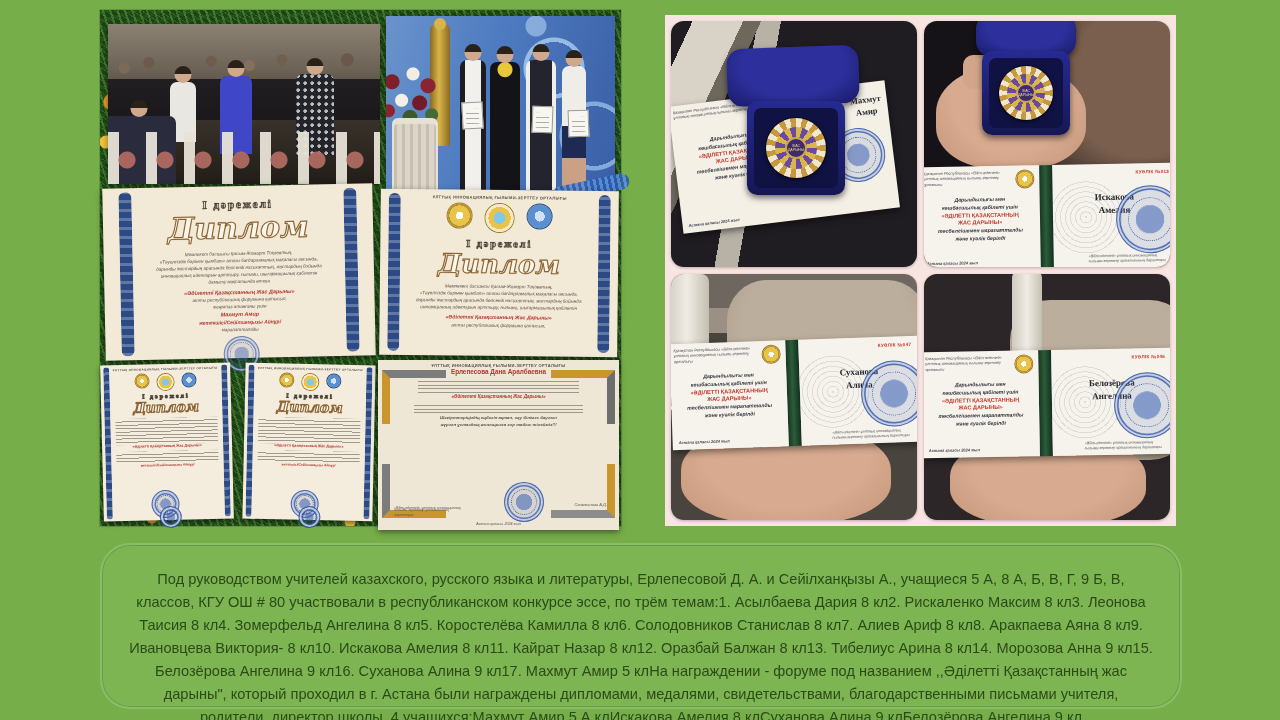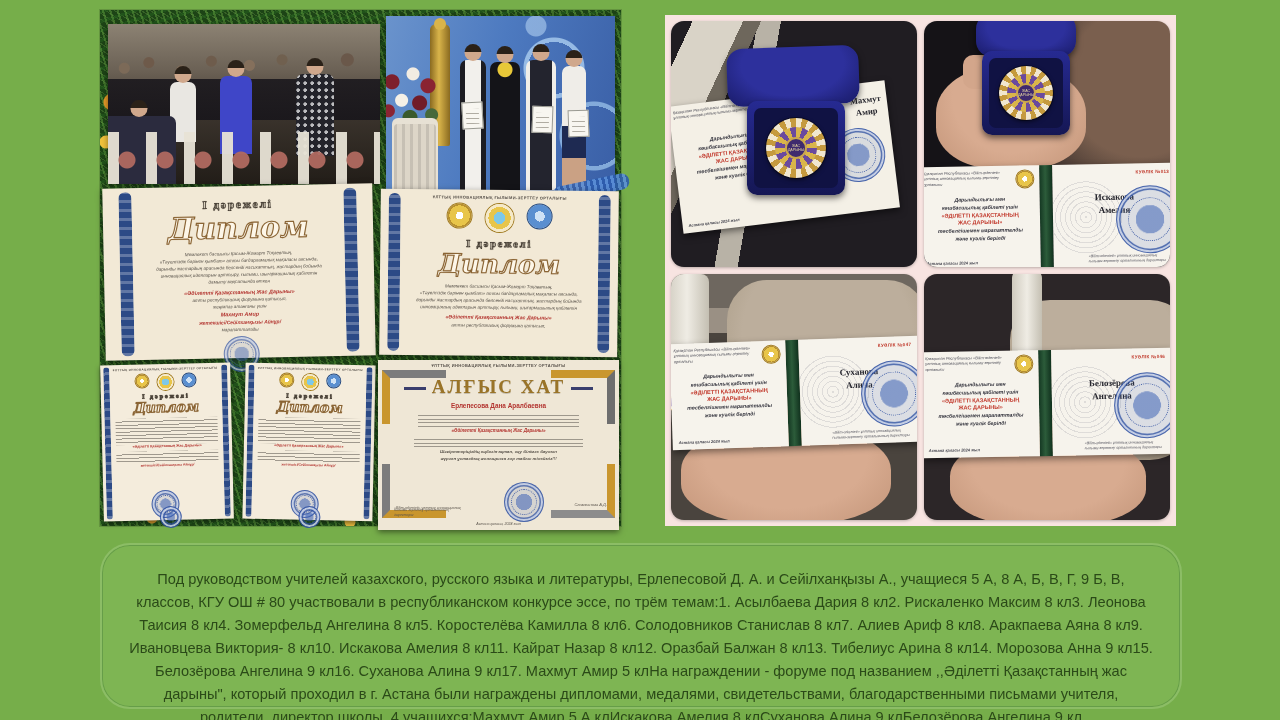--- a/index.html
+++ b/index.html
@@ -301,21 +301,20 @@
         <span class="stamp" style="left:56px;bottom:-8px;width:20px;height:20px;"></span>
       </article>
     </div>
 
     <article class="algys">
       <div class="corner c-tl"></div>
       <div class="corner c-tr"></div>
       <div class="corner c-bl"></div>
       <div class="corner c-br"></div>
       <div class="strip" style="margin-top:3px;">ҰЛТТЫҚ ИННОВАЦИЯЛЫҚ ҒЫЛЫМИ-ЗЕРТТЕУ ОРТАЛЫҒЫ</div>
-      <h2 class="algys-title" style="margin:8px 0 4px;">АЛҒЫС ХАТ</h2>
       <div class="redln" style="font-size:6.4px;text-align:center;">Ерлепесова Дана Аралбаевна</div>
       <div class="bars" style="margin:4px 40px 0;height:14px;"></div>
       <div class="tl1 redln" style="font-size:4.6px;">«Әділетті Қазақстанның Жас Дарыны»</div>
       <div class="bars" style="margin:3px 36px 0;height:12px;"></div>
       <div class="tl1" style="font-size:4.4px;font-weight:bold;">Шәкірттеріңіздің еңбегін ақтап, оқу білімге баулып</div>
       <div class="tl1" style="font-size:4.4px;font-weight:bold;">жүрген ұстаздық жолыңызға зор табыс тілейміз!!!</div>
       <div class="tl1" style="position:absolute;left:16px;bottom:18px;width:70px;text-align:left;font-size:3.6px;">«Bilim-orkenieti» ұлттық инновациялық</div>
       <div class="tl1" style="position:absolute;left:16px;bottom:11px;width:70px;text-align:left;font-size:3.6px;">ғылыми зерттеу орталығының директоры</div>
       <span class="stamp" style="left:126px;bottom:8px;width:38px;height:38px;"></span>
       <div class="tl1" style="position:absolute;right:12px;bottom:22px;font-size:4px;">Сламжанова А.Д.</div>

